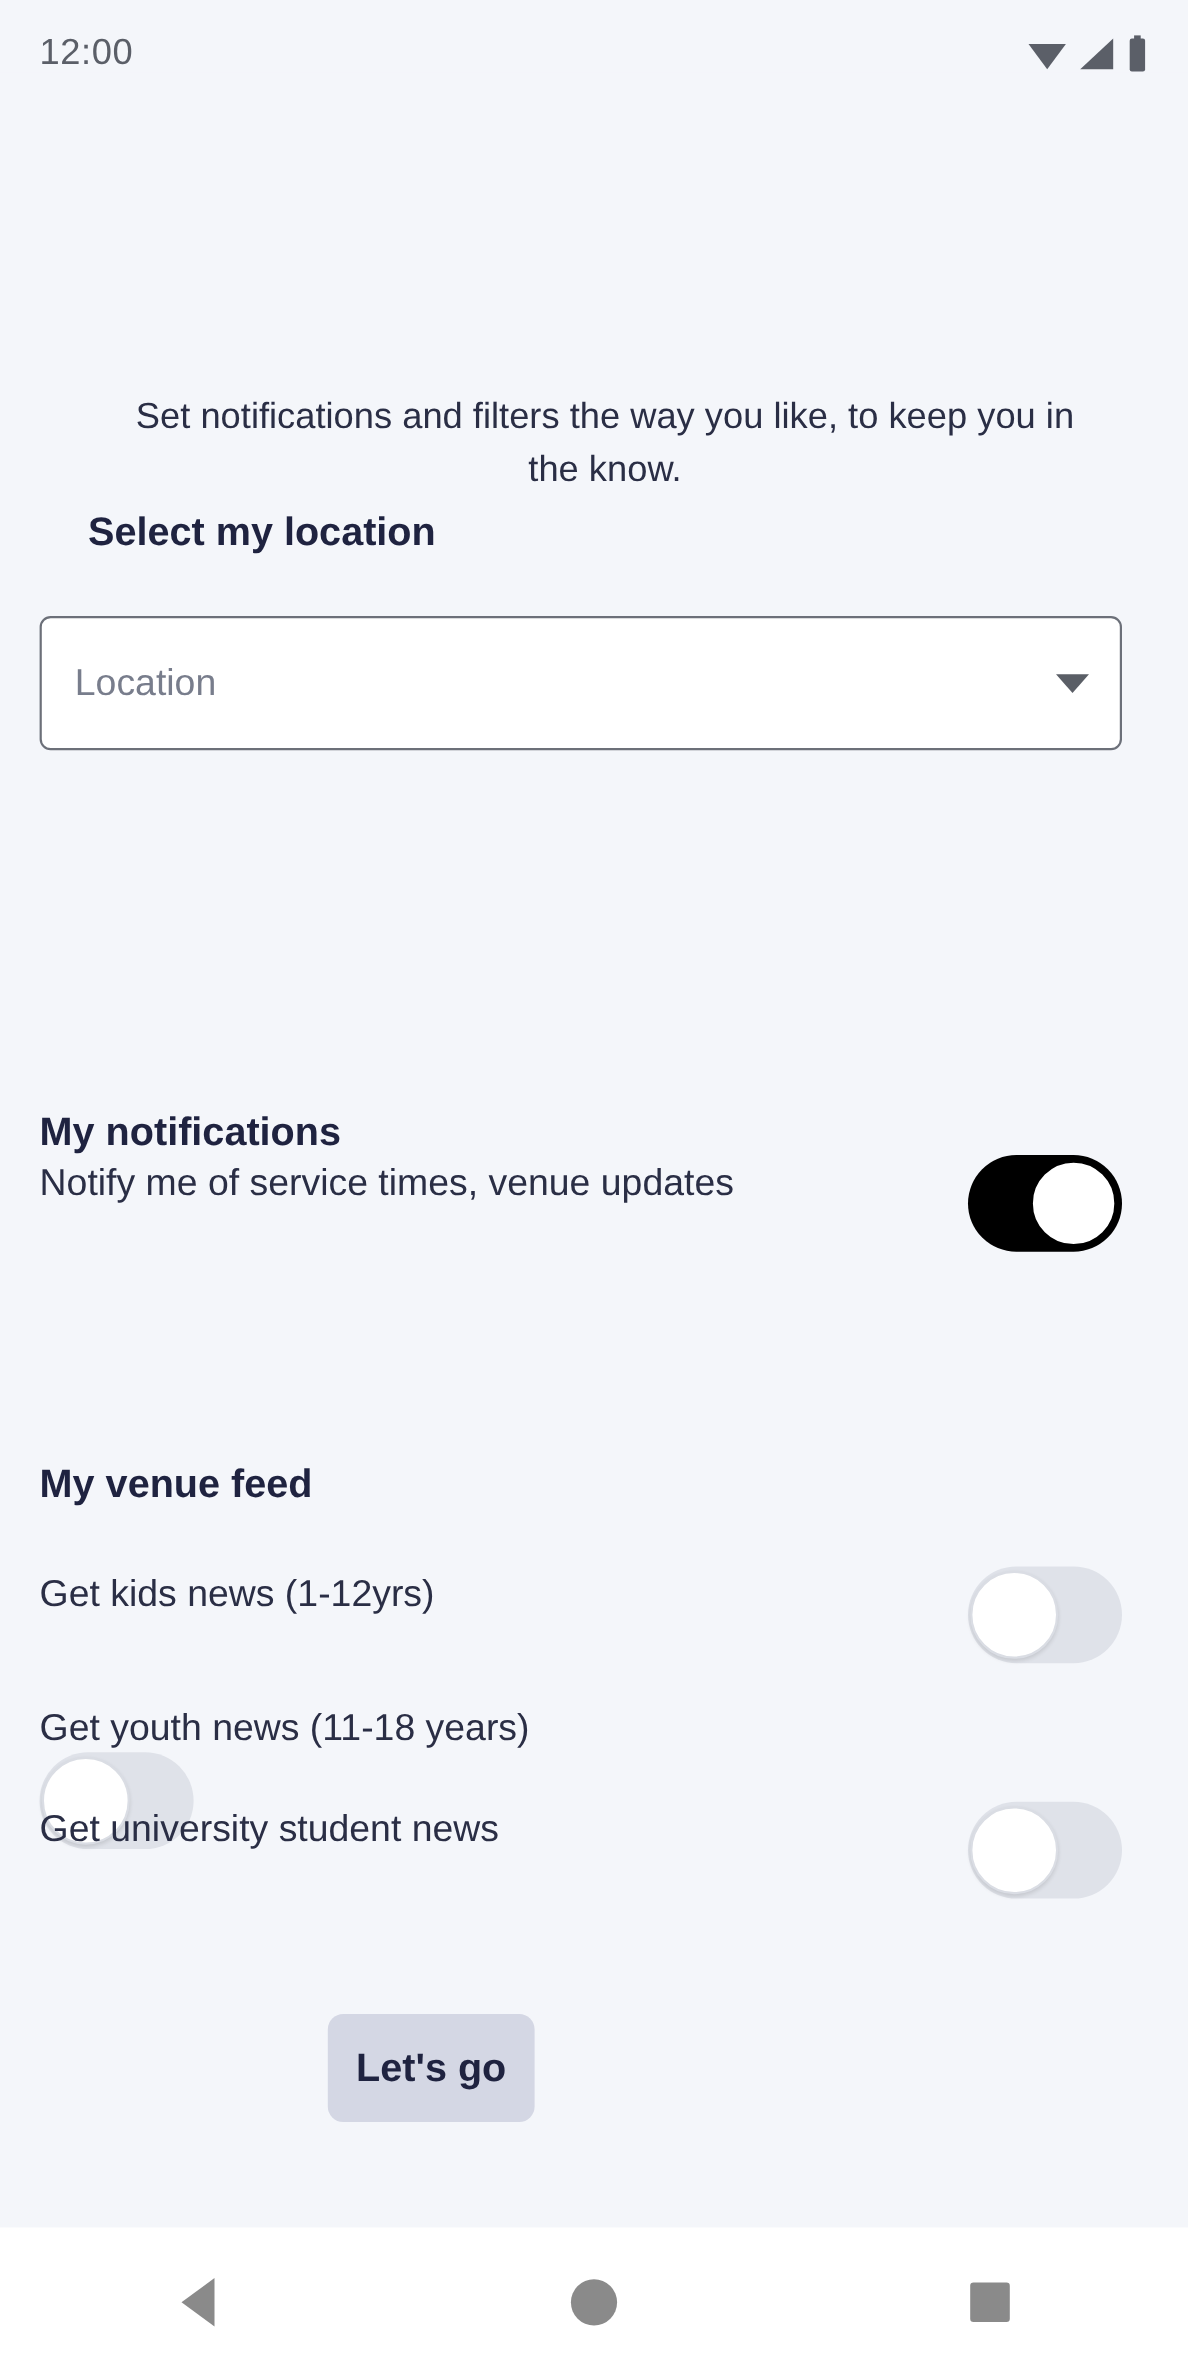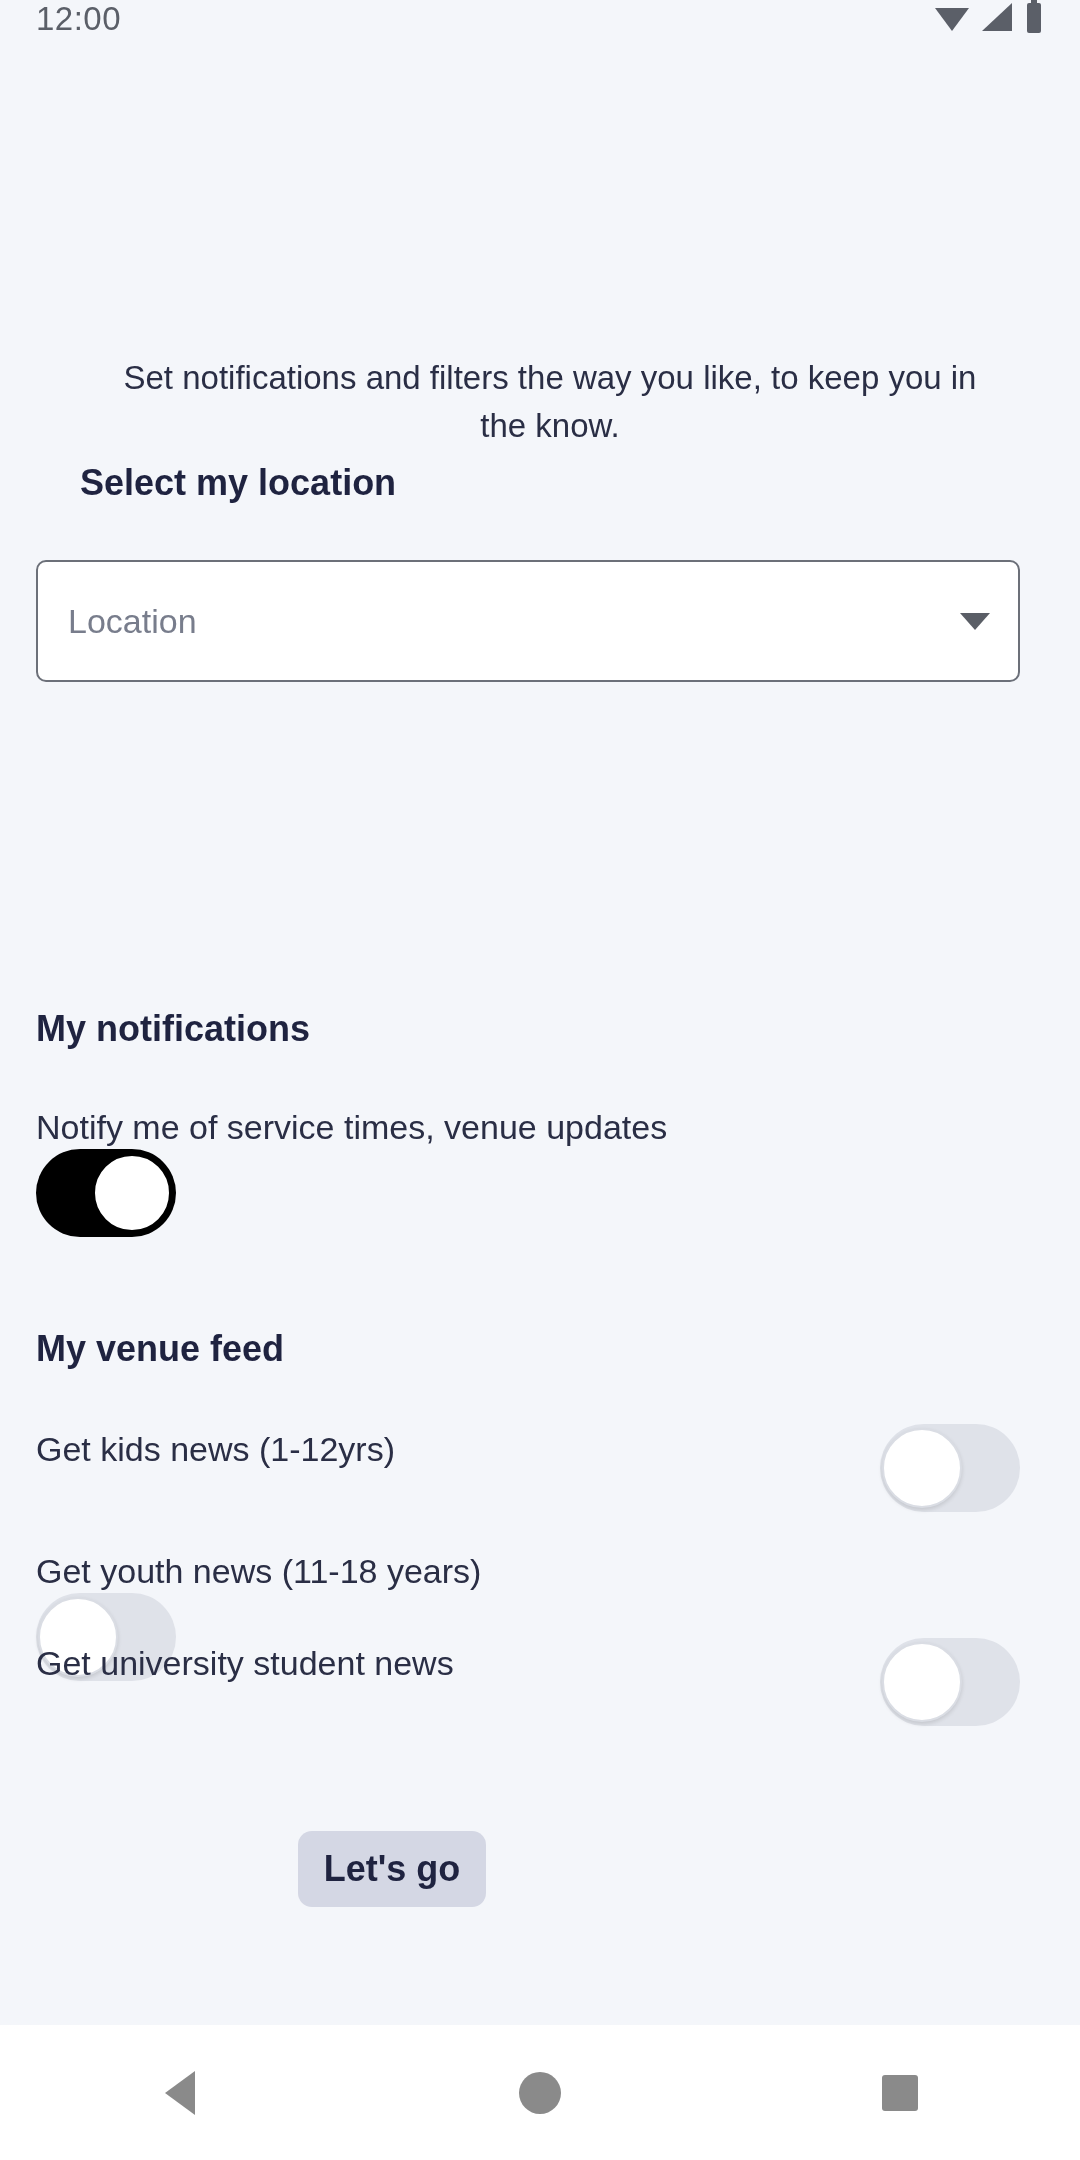--- a/index.html
+++ b/index.html
@@ -16,21 +16,21 @@
   }
 
   
   .status-bar {
     position: absolute;
     top: 0; left: 0;
     width: 1080px;
     height: 66px;
     background: #f4f6fa;
     display: flex;
-    align-items: flex-start;
+    align-items: flex-end;
     justify-content: space-between;
     padding: 0 36px;
     box-sizing: border-box;
   }
   .status-time {
     font-size: 33px;
     color: #5b5f68;
     letter-spacing: 0.5px;
     font-family: "Liberation Sans", sans-serif;
   }
@@ -117,21 +117,21 @@
 
   
   .row {
     position: absolute;
     left: 36px;
     width: 984px;
     display: flex;
     align-items: flex-start;
     justify-content: space-between;
   }
-  .row-notify { top: 1036px; flex-direction: column; }
+  .row-notify { top: 984px; }
   .row-kids   { top: 1348px; margin-top: 10px; }
   .row-youth  { top: 1480px; flex-direction: column; }
   .row-uni    { top: 1532px; margin-top: 40px; }
 
   .row-label {
     font-size: 34px;
     color: #2a2e45;
     line-height: 1.25;
     max-width: 640px;
     padding-top: 4px;
@@ -176,21 +176,21 @@
     border: 2px solid #dadde4;
     box-shadow: 0 2px 4px rgba(0,0,0,0.12);
   }
 
   
   .cta {
     position: absolute;
     top: 1765px;
     left: 298px;
     width: 188px;
-    height: 76px;
+    height: 98px;
     background: #d4d7e4;
     border: none;
     border-radius: 14px;
     font-family: "Liberation Sans", sans-serif;
     font-size: 36px;
     font-weight: bold;
     color: #1f2340;
     cursor: pointer;
     padding: 0;
   }

